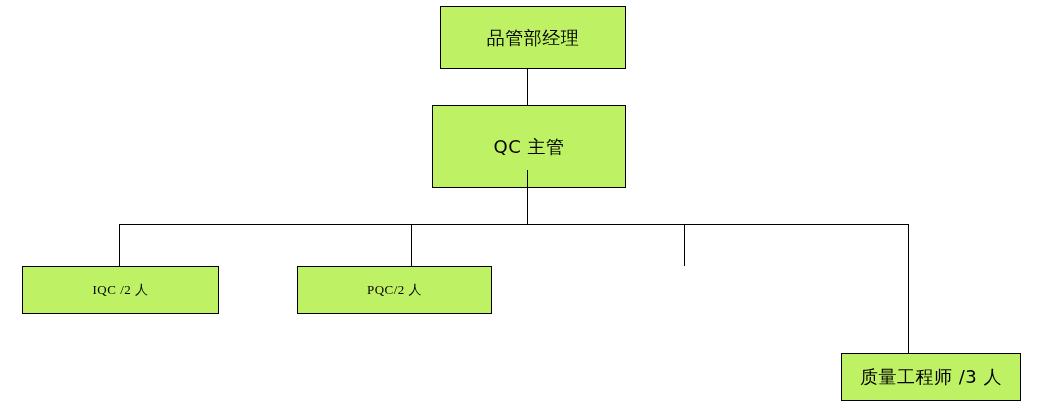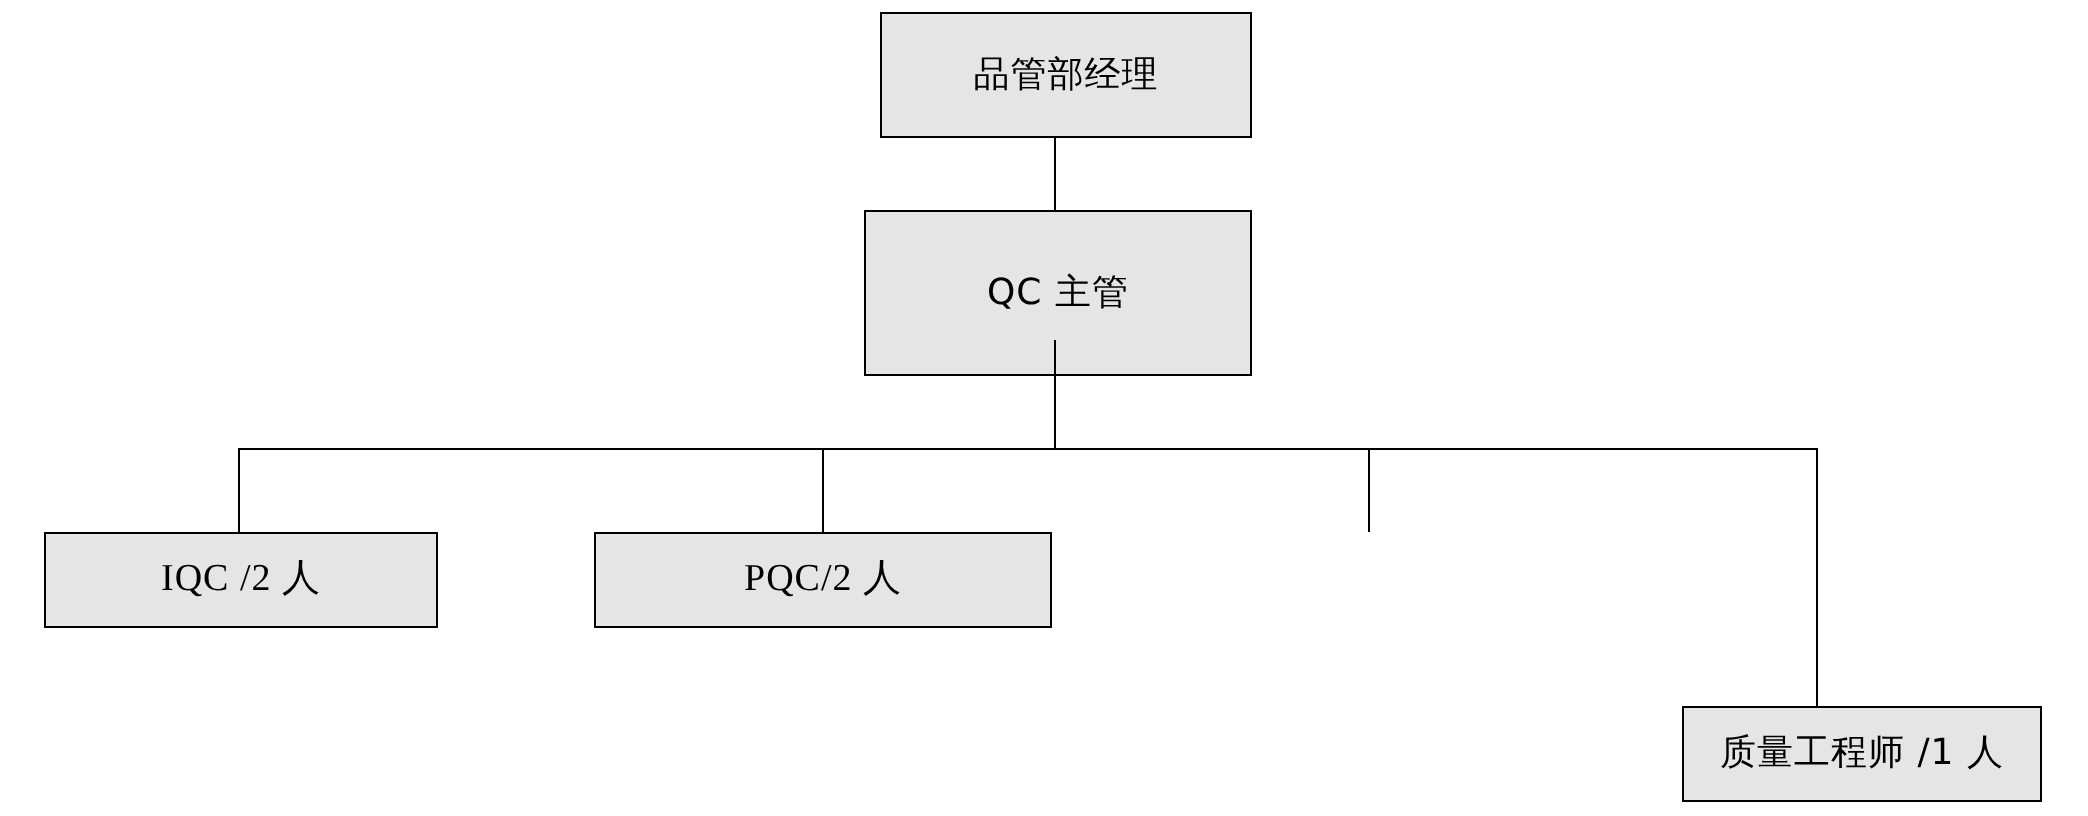--- a/index.html
+++ b/index.html
@@ -15,28 +15,28 @@
     position: relative;
     width: 1044px;
     height: 408px;
     background: #ffffff;
     overflow: hidden;
   }
   .node {
     position: absolute;
     box-sizing: border-box;
     border: 1.6px solid #000000;
-    background: #e5e5e5;
+    background: #bef264;
     display: flex;
     align-items: center;
     justify-content: center;
     text-align: center;
   }
   .node-label {
-    font-size: 19px;
+    font-size: 13px;
     line-height: 1.2;
     letter-spacing: 0.5px;
     white-space: nowrap;
     color: #000000;
   }
   .cjk-label {
     font-family: "DejaVu Sans", "Liberation Sans", sans-serif;
     font-size: 18px;
   }
   
@@ -48,21 +48,21 @@
   .hline {
     position: absolute;
     height: 0;
     border-top: 1.6px solid #000000;
   }
 
   
   #node-manager   { left: 440px; top: 6px;   width: 186px; height: 63px; }
   #node-qc-super  { left: 432px; top: 105px; width: 194px; height: 83px; }
   #node-iqc       { left: 22px;  top: 266px; width: 197px; height: 48px; }
-  #node-pqc       { left: 297px; top: 266px; width: 229px; height: 48px; justify-content: center; }
+  #node-pqc       { left: 297px; top: 266px; width: 195px; height: 48px; justify-content: center; }
   #node-oqc       { left: 573px; top: 266px; width: 210px; height: 48px; }
   #node-qe        { left: 841px; top: 353px; width: 180px; height: 48px; }
 
   
   #conn-manager-to-qc  { left: 527px; top: 69px;  height: 36px; }
   #conn-qc-to-bus      { left: 527px; top: 170px; height: 54px; }
   #bus-main            { left: 119px; top: 224px; width: 790px; }
   #conn-bus-iqc        { left: 119px; top: 224px; height: 42px; }
   #conn-bus-pqc        { left: 411px; top: 224px; height: 42px; }
   #conn-bus-oqc        { left: 684px; top: 224px; height: 42px; }
@@ -95,16 +95,16 @@
   <div class="node" id="node-iqc">
     <span class="node-label">IQC /2 人</span>
   </div>
 
   <div class="node" id="node-pqc">
     <span class="node-label">PQC/2 人</span>
   </div>
 
 
   <div class="node" id="node-qe">
-    <span class="node-label cjk-label">质量工程师 /1 人</span>
+    <span class="node-label cjk-label">质量工程师 /3 人</span>
   </div>
 
 </div>
 
 </body></html>

